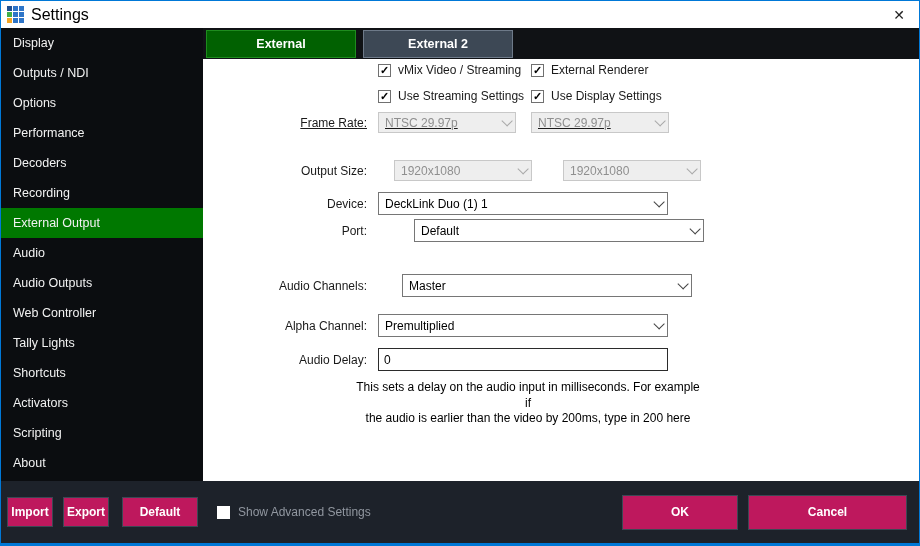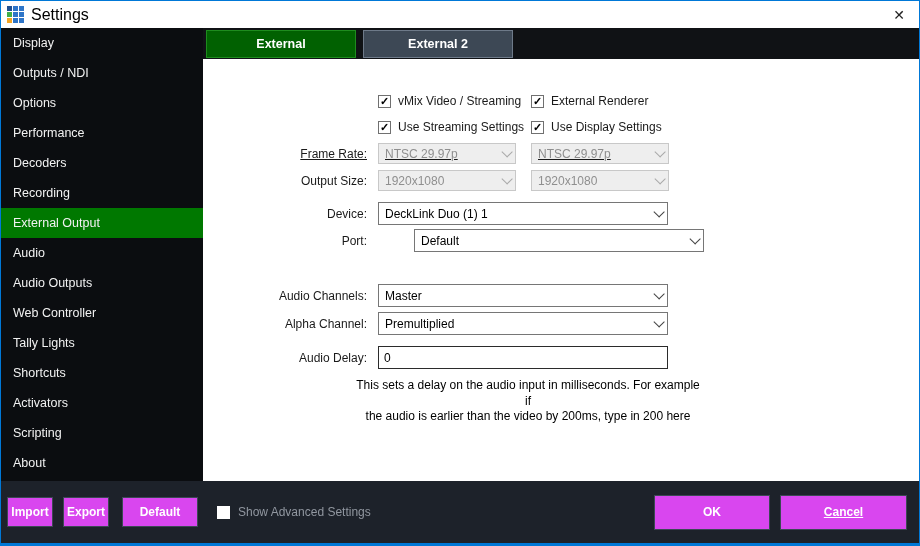--- a/index.html
+++ b/index.html
@@ -38,21 +38,21 @@
   .nav-item.selected{ background:#007800; }
 
   .main{ flex:1 1 auto; display:flex; flex-direction:column; min-width:0; }
   .tabstrip{ height:31px; background:#101215; display:flex;
     padding:2px 8px 0 3px; flex:0 0 auto; }
   .tab{ width:150px; height:28px; display:flex; align-items:center;
     justify-content:center; font-size:12.5px; font-weight:bold; color:#fff; }
   .tab.active{ background:#016101; border:1px solid #1e8c1e; }
   .tab.inactive{ background:#3d4855; border:1px solid #6e7a89; margin-left:7px; }
 
-  .content{ flex:1 1 auto; background:#ffffff; padding-top:35px; font-size:12px; color:#1a1a1a; }
+  .content{ flex:1 1 auto; background:#ffffff; padding-top:4px; font-size:12px; color:#1a1a1a; }
 
   .form-row{ display:flex; align-items:center; }
   .form-label{ width:164px; text-align:right; margin-right:11px; color:#1a1a1a; }
 
   
   .cb-row{ margin-left:175px; display:flex; align-items:center; height:14px; }
   .cb-pair{ display:flex; align-items:center; }
   .cb-pair.first{ width:153px; }
   .cb-box{ width:13px; height:13px; background:#fff; border:1px solid #707070;
     display:flex; align-items:center; justify-content:center; margin-right:7px;
@@ -78,40 +78,40 @@
   .text-input{ width:290px; height:23px; border:1px solid #2b2b2b;
     font-family:"Liberation Sans", sans-serif; font-size:12px; padding:0 5px;
     color:#000; background:#fff; }
 
   .help-text{ margin-left:152px; width:346px; text-align:center;
     font-size:12px; line-height:15.5px; color:#000; }
 
   
   .bottombar{ height:62px; background:#1d222a; flex:0 0 auto;
     display:flex; align-items:center; padding-right:12px; }
-  .dark-btn{ background:#d946ef; border:1px solid #3c4854; color:#fff;
+  .dark-btn{ background:#be185d; border:1px solid #3c4854; color:#fff;
     font-weight:bold; font-size:12px; display:flex; align-items:center;
     justify-content:center; height:30px; }
   .btn-import{ width:46px; margin-left:6px; }
   .btn-export{ width:46px; margin-left:10px; }
   .btn-default{ width:76px; margin-left:13px; }
   .adv-group{ display:flex; align-items:center; margin-left:19px; }
   .adv-box{ width:13px; height:13px; background:#ffffff; flex:0 0 13px; }
   .adv-label{ color:#9197a0; font-size:12px; margin-left:8px; }
   .btn-ok{ width:116px; height:35px; margin-left:auto; }
-  .btn-cancel{ width:127px; height:35px; margin-left:10px;text-decoration:underline; }
+  .btn-cancel{ width:159px; height:35px; margin-left:10px; }
 
   
   .mt-cb2{ margin-top:12px; }
   .mt-fr{ margin-top:9px;text-decoration:underline; }
-  .mt-os{ margin-top:6px; }
+  .mt-os{ margin-top:27px;gap:16px; }
   .mt-dev{ margin-top:11px; }
   .mt-port{ margin-top:4px;gap:36px; }
-  .mt-ach{ margin-top:32px; }
-  .mt-alpha{ margin-top:5px; }
+  .mt-ach{ margin-top:32px;gap:24px; }
+  .mt-alpha{ margin-top:17px; }
   .mt-delay{ margin-top:11px; }
   .mt-help{ margin-top:9px; }
 </style>
 </head>
 <body>
 
 <div class="window">
 
   <div class="titlebar">
     <div class="app-icon">

